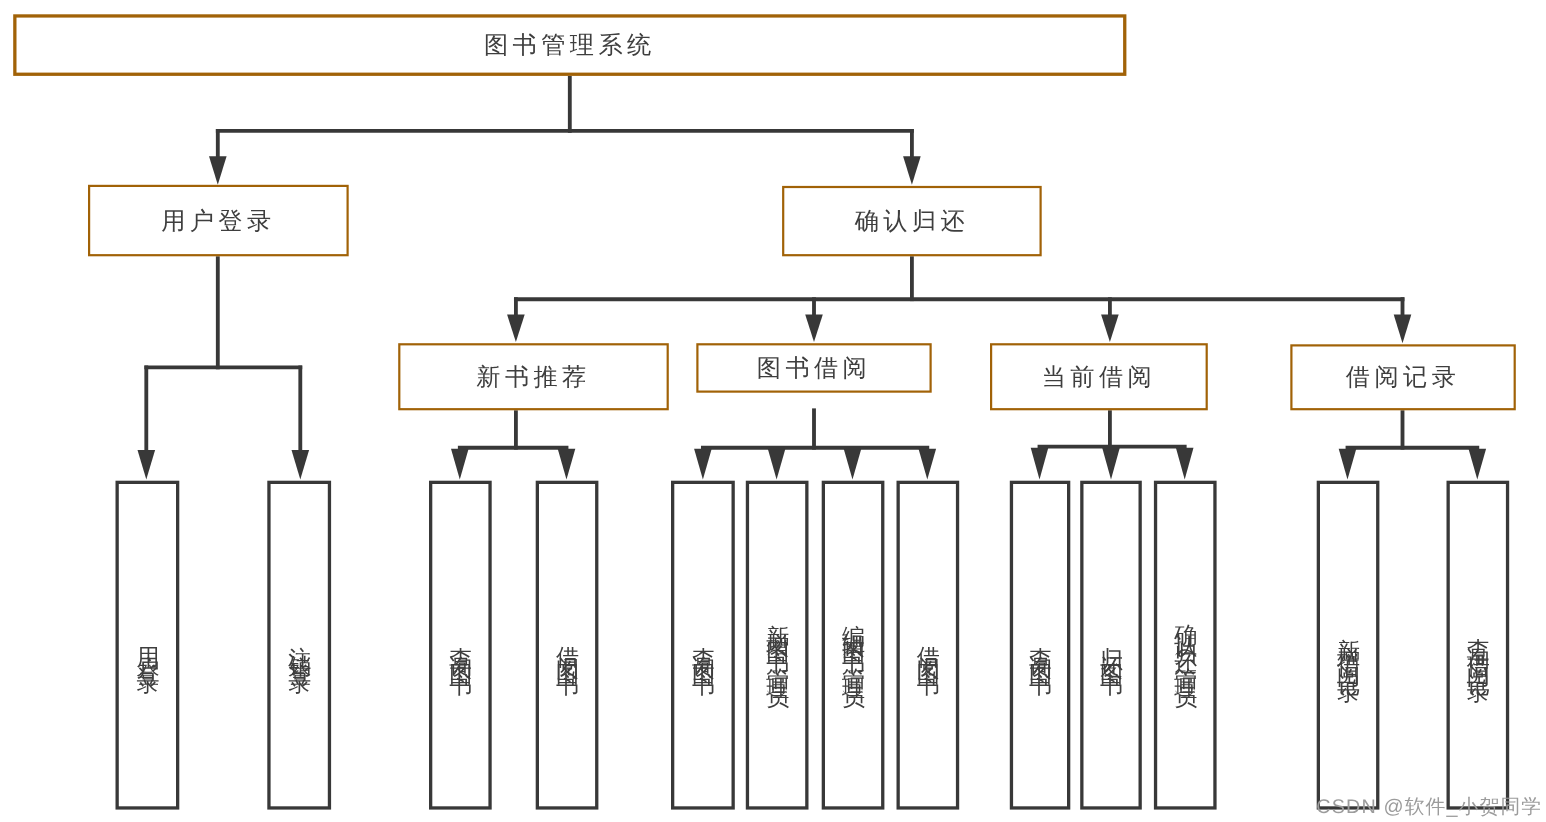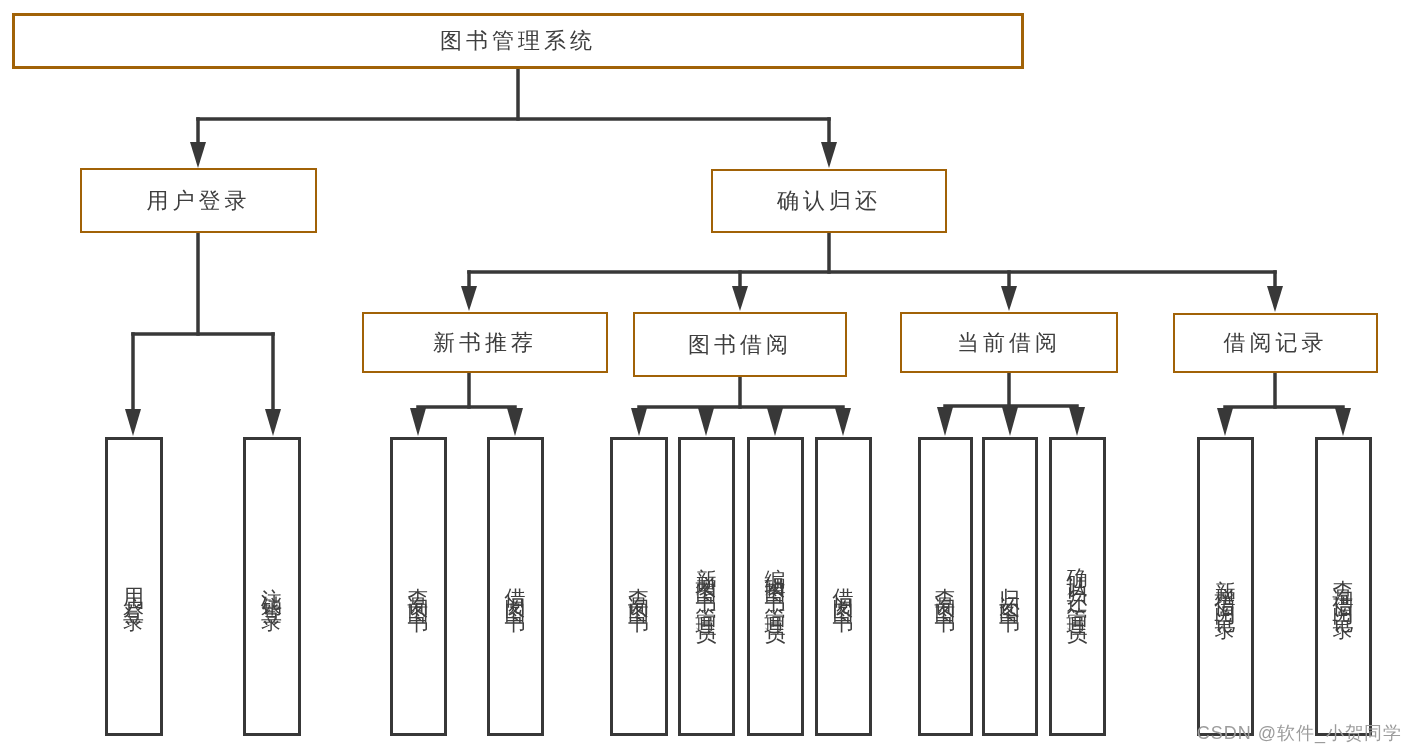--- a/index.html
+++ b/index.html
@@ -128,22 +128,22 @@
       </g>
     </g>
   </svg>
 
   <div class="node root-node" style="left:12px; top:13px; width:1012px; height:56px;">图书管理系统</div>
 
   <div class="node" style="left:80px; top:168px; width:237px; height:65px;">用户登录</div>
   <div class="node" style="left:711px; top:169px; width:236px; height:64px;">确认归还</div>
 
   <div class="node" style="left:362px; top:312px; width:246px; height:61px;text-align:center;">新书推荐</div>
-  <div class="node" style="left:633px; top:312px; width:214px; height:65px;">图书借阅</div>
-  <div class="node" style="left:900px; top:312px; width:218px; height:61px;">当前借阅</div>
+  <div class="node" style="left:633px; top:312px; width:214px; height:45px;">图书借阅</div>
+  <div class="node" style="left:900px; top:312px; width:198px; height:61px;">当前借阅</div>
   <div class="node" style="left:1173px; top:313px; width:205px; height:60px;">借阅记录</div>
 
   <div class="leaf" style="left:105px; width:58px;">用户登录</div>
   <div class="leaf" style="left:243px; width:58px;">注销登录</div>
 
   <div class="leaf" style="left:390px; width:57px;">查询图书</div>
   <div class="leaf" style="left:487px; width:57px;">借阅图书</div>
 
   <div class="leaf" style="left:610px; width:58px;">查询图书</div>
   <div class="leaf" style="left:678px; width:57px;">新增图书（管理员）</div>

